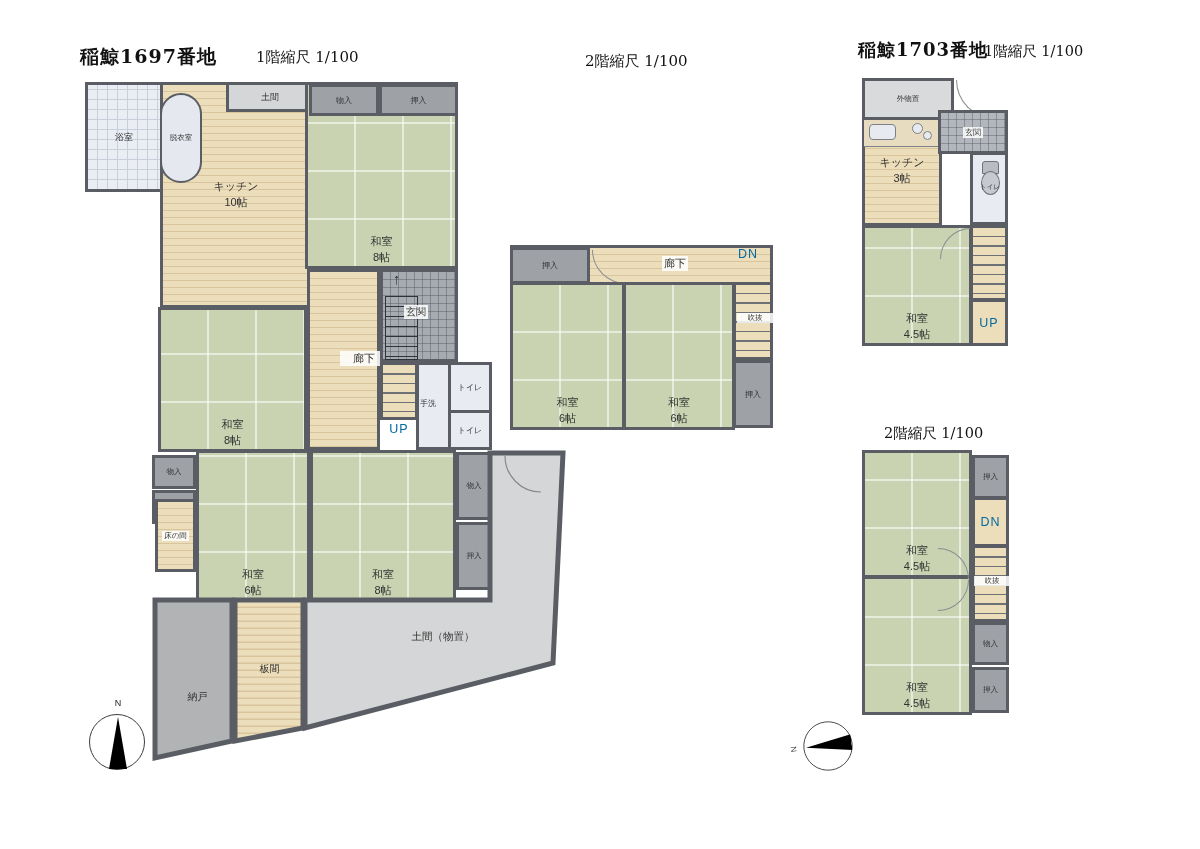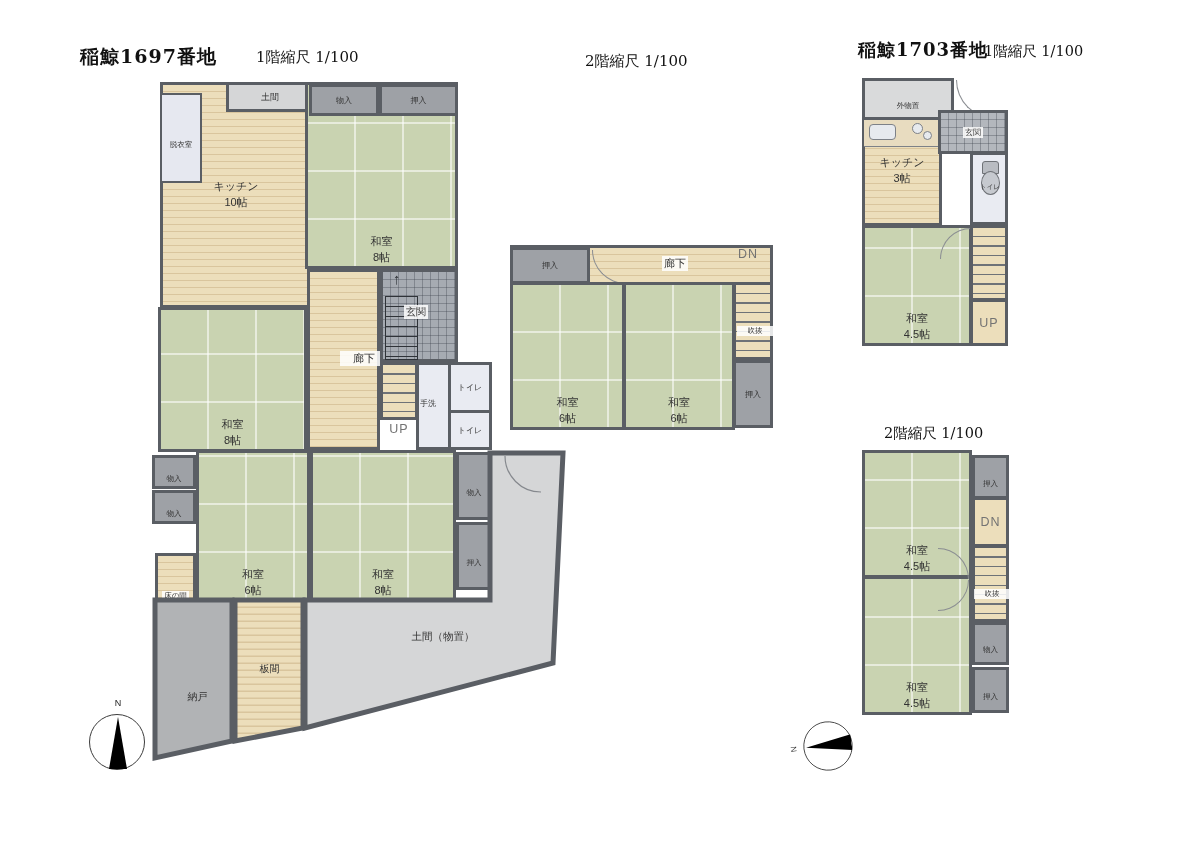--- a/index.html
+++ b/index.html
@@ -33,24 +33,24 @@
          background-image:
            repeating-linear-gradient(0deg,  transparent 0 9px, #c8cfdb 9px 10px),
            repeating-linear-gradient(90deg, transparent 0 9px, #c8cfdb 9px 10px); }
   .wh  { background:#e9ebf2; }
   .lav { background:#e6e8f0; }
 
   .L   { font-size:11px; line-height:1.45; color:#333; }
   .L span { display:block; }
   .s9  { font-size:9px;  color:#333; }
   .s8  { font-size:8px;  color:#333; }
-  .s7  { font-size:7.5px; color:#333;margin-top:13px; }
+  .s7  { font-size:7.5px; color:#333; }
   .flt { position:absolute; text-align:center; color:#333; white-space:nowrap; }
   .chip{ background:rgba(255,255,255,.85); padding:0 2px; }
-  .updn{ font-size:12.5px; color:#737373; letter-spacing:1px; }
+  .updn{ font-size:12.5px; color:#0369a1; letter-spacing:1px; }
 
   .arc { position:absolute; border:1px solid #8a8d92; background:transparent; }
   .arc.bl { border-top:none; border-right:none; border-radius:0 0 0 100%; }
   .arc.br { border-top:none; border-left:none;  border-radius:0 0 100% 0; }
   .arc.tr { border-bottom:none; border-left:none; border-radius:0 100% 0 0; }
   .arc.tl { border-bottom:none; border-right:none; border-radius:100% 0 0 0; }
 
   
   .gst { position:absolute; box-sizing:border-box; border:1.5px solid #2f3338;
          background:repeating-linear-gradient(180deg, transparent 0 9px, #2f3338 9px 10px); }
@@ -82,22 +82,25 @@
   <div class="scl" style="left:984px;top:42px;font-size:14.5px;">1階縮尺 1/100</div>
   <div class="scl" style="left:884px;top:424px;font-size:14.5px;">2階縮尺 1/100</div>
 
   <div class="r wd" style="left:160px;top:82px;width:152px;height:226px;">
     <div class="L">
         <span>キッチン</span>
         <span>10帖</span>
       </div>
   </div>
 
-
-  <div class="r lav" style="left:160px;top:93px;width:42px;height:90px;border-width:2.5px;">
+  <div class="r tlb" style="left:85px;top:82px;width:78px;height:110px;">
+    <div class="s9">浴室</div>
+  </div>
+
+  <div class="r lav" style="left:160px;top:93px;width:42px;height:90px;border-width:2.5px;border-radius:21px;">
     <div class="s7">脱衣室</div>
   </div>
 
   <div class="r dm" style="left:226px;top:82px;width:88px;height:30px;font-family:Liberation Mono, monospace;">
     <div class="s9">土間</div>
   </div>
 
   <div class="r tat" style="left:305px;top:82px;width:153px;height:187px;">
     <div class="L">
         <span>和室</span>
@@ -137,21 +140,21 @@
     <div class="s8">トイレ</div>
   </div>
   <div class="flt s8" style="left:420px;top:398px;">手洗</div>
 
   <div class="r cl" style="left:152px;top:455px;width:44px;height:34px;">
     <div class="s7">物入</div>
   </div>
   <div class="r cl" style="left:152px;top:490px;width:44px;height:34px;">
     <div class="s7">物入</div>
   </div>
-  <div class="r wd" style="left:155px;top:553px;width:41px;height:73px;text-align:center;">
+  <div class="r wd" style="left:155px;top:499px;width:41px;height:73px;text-align:center;">
     <div class="s7 chip">床の間</div>
   </div>
 
   <div class="r tat" style="left:196px;top:450px;width:114px;height:152px;">
     <div class="L">
         <span>和室</span>
         <span>6帖</span>
       </div>
   </div>
   <div class="r tat" style="left:310px;top:450px;width:146px;height:152px;">

